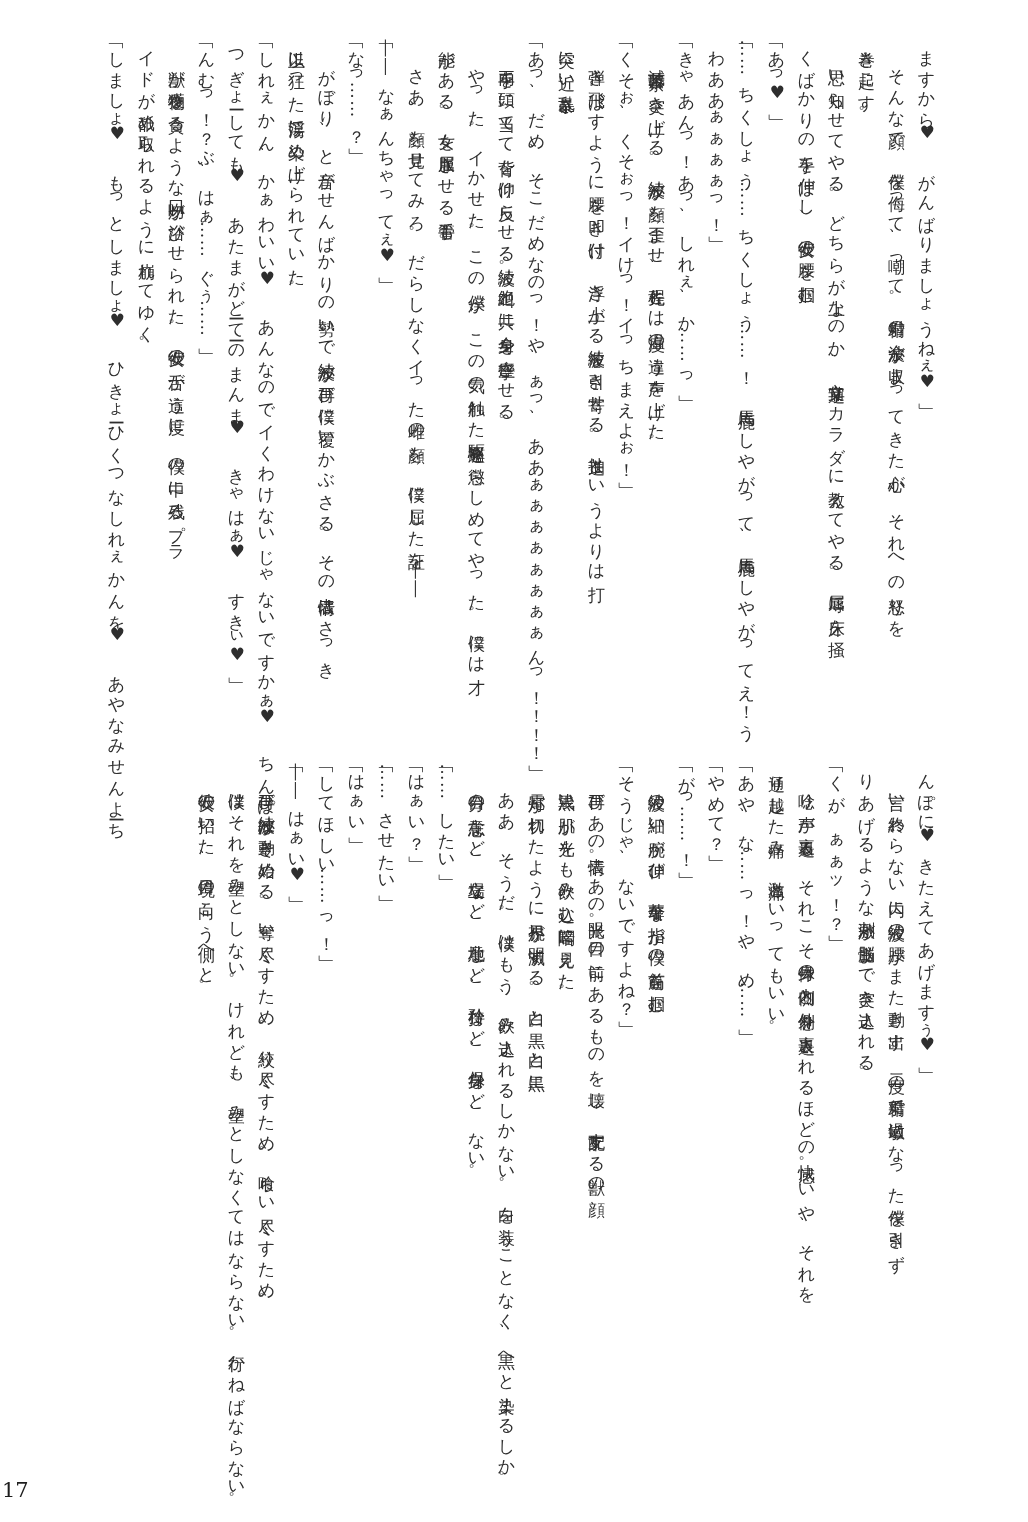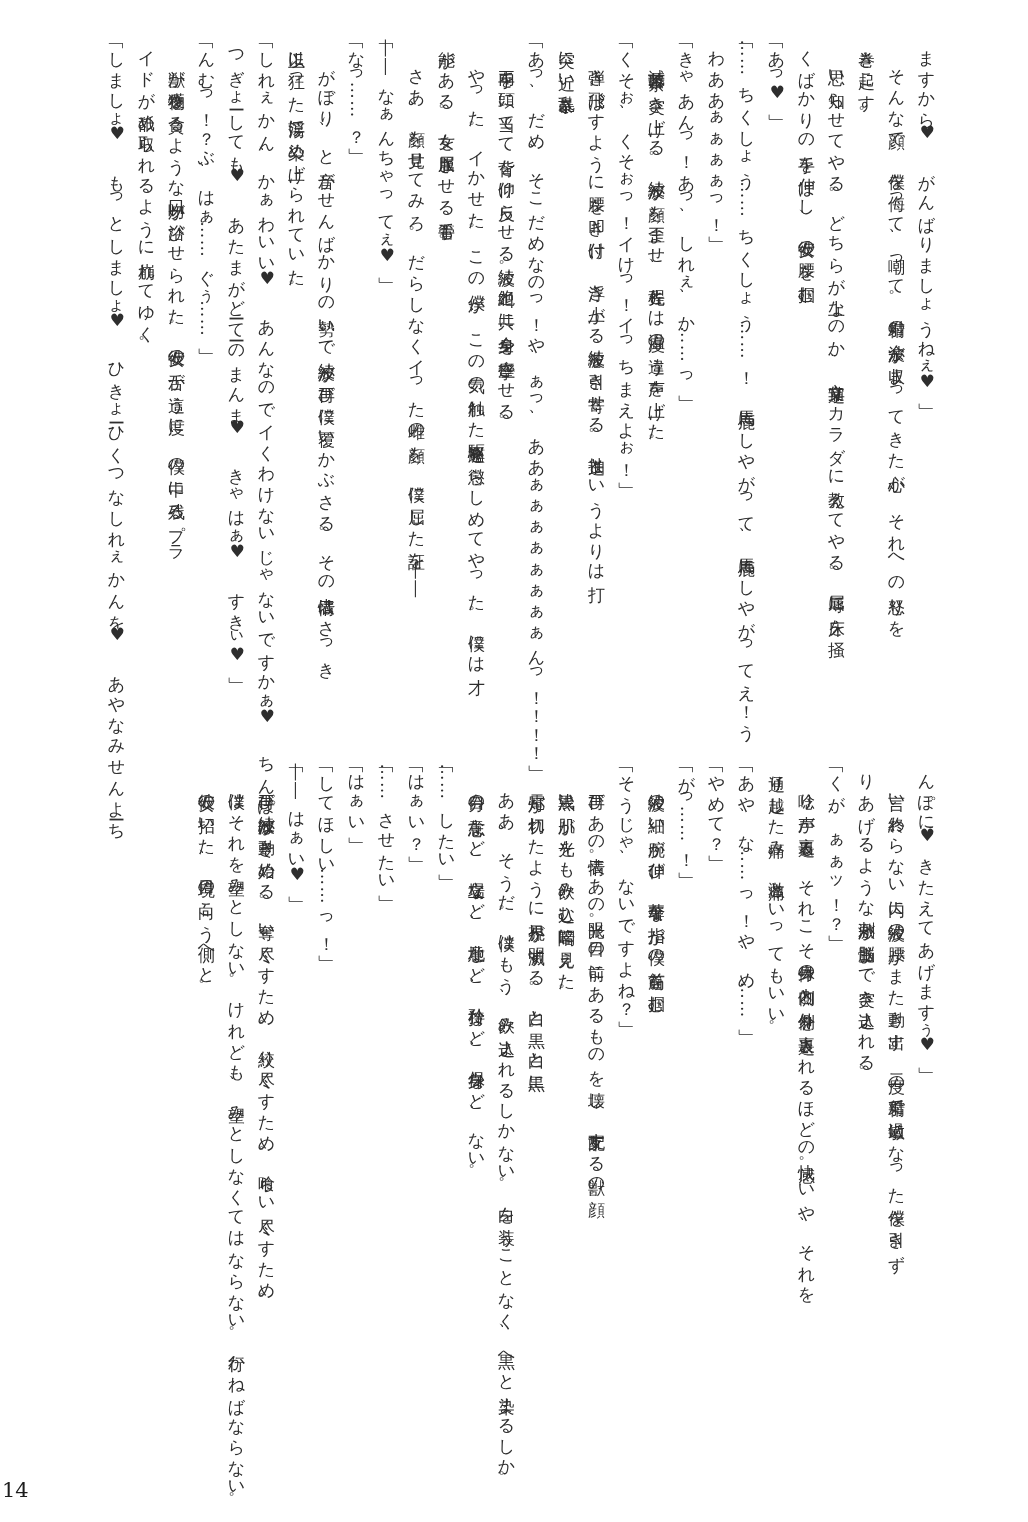--- a/index.html
+++ b/index.html
@@ -157,15 +157,15 @@
 
       <div class="line">「――はぁい♥」</div>
 
       <div class="line">　再び綾波が動き始める。奪い尽くすため。絞り尽くすため。喰らい尽くすため。</div>
 
       <div class="line">　僕はそれを望みとしない。けれども、望みとしなくてはならない。行かねばならない。</div>
 
       <div class="line">　彼女の招いた、境目の向こう側へと。</div>
     </div>
 
-  <div class="page-number">14</div>
+  <div class="page-number">17</div>
 
 </div>
 
 </body></html>

